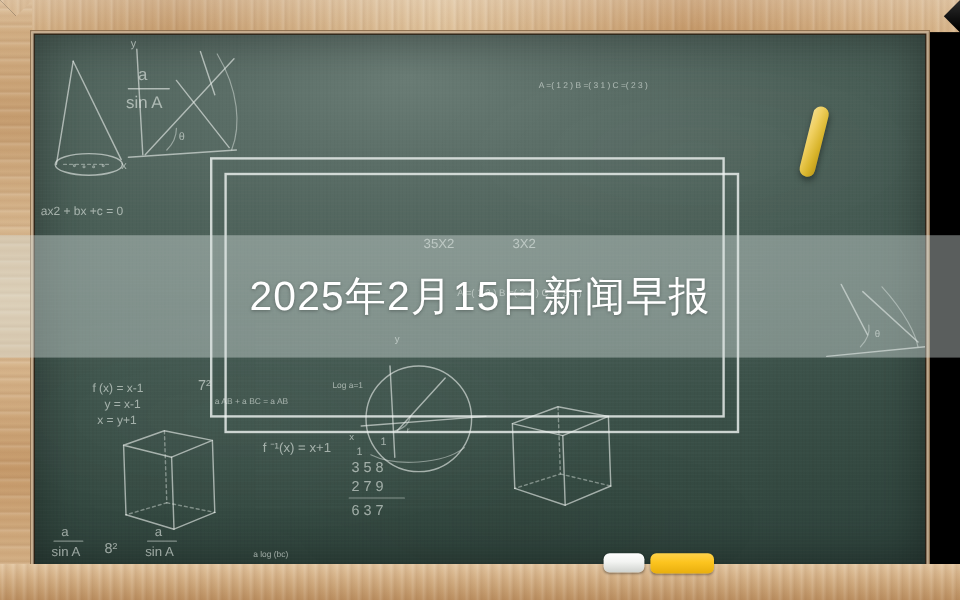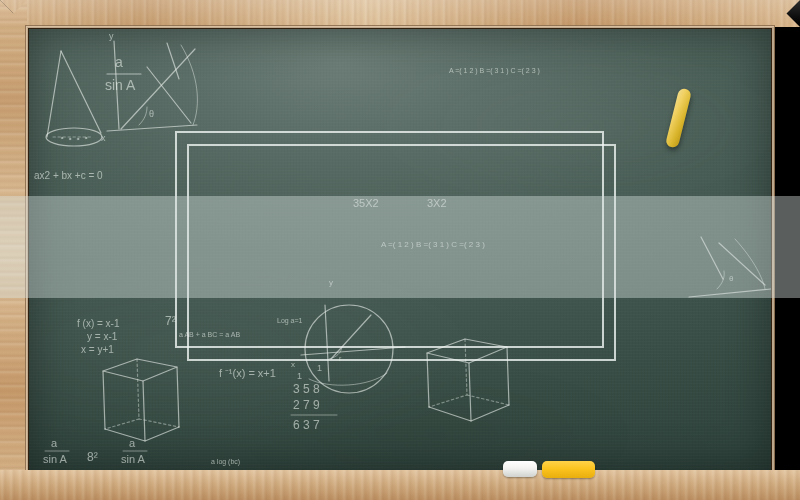--- a/index.html
+++ b/index.html
@@ -264,20 +264,21 @@
         <text x="700" y="252" font-size="8">θ</text>
       </g>
     </svg>
 
   </div>
 
   <div class="rect-outer"></div>
   <div class="rect-inner"></div>
 
   <div class="band"></div>
+  <div class="band-title">2025年2月15日新闻早报</div>
 
   <div class="chalk-float"></div>
 
   <div class="ledge-lip"></div>
   <div class="ledge"></div>
   <div class="chalk-stick chalk-white"></div>
   <div class="chalk-stick chalk-yellow"></div>
 
 </div>
 

